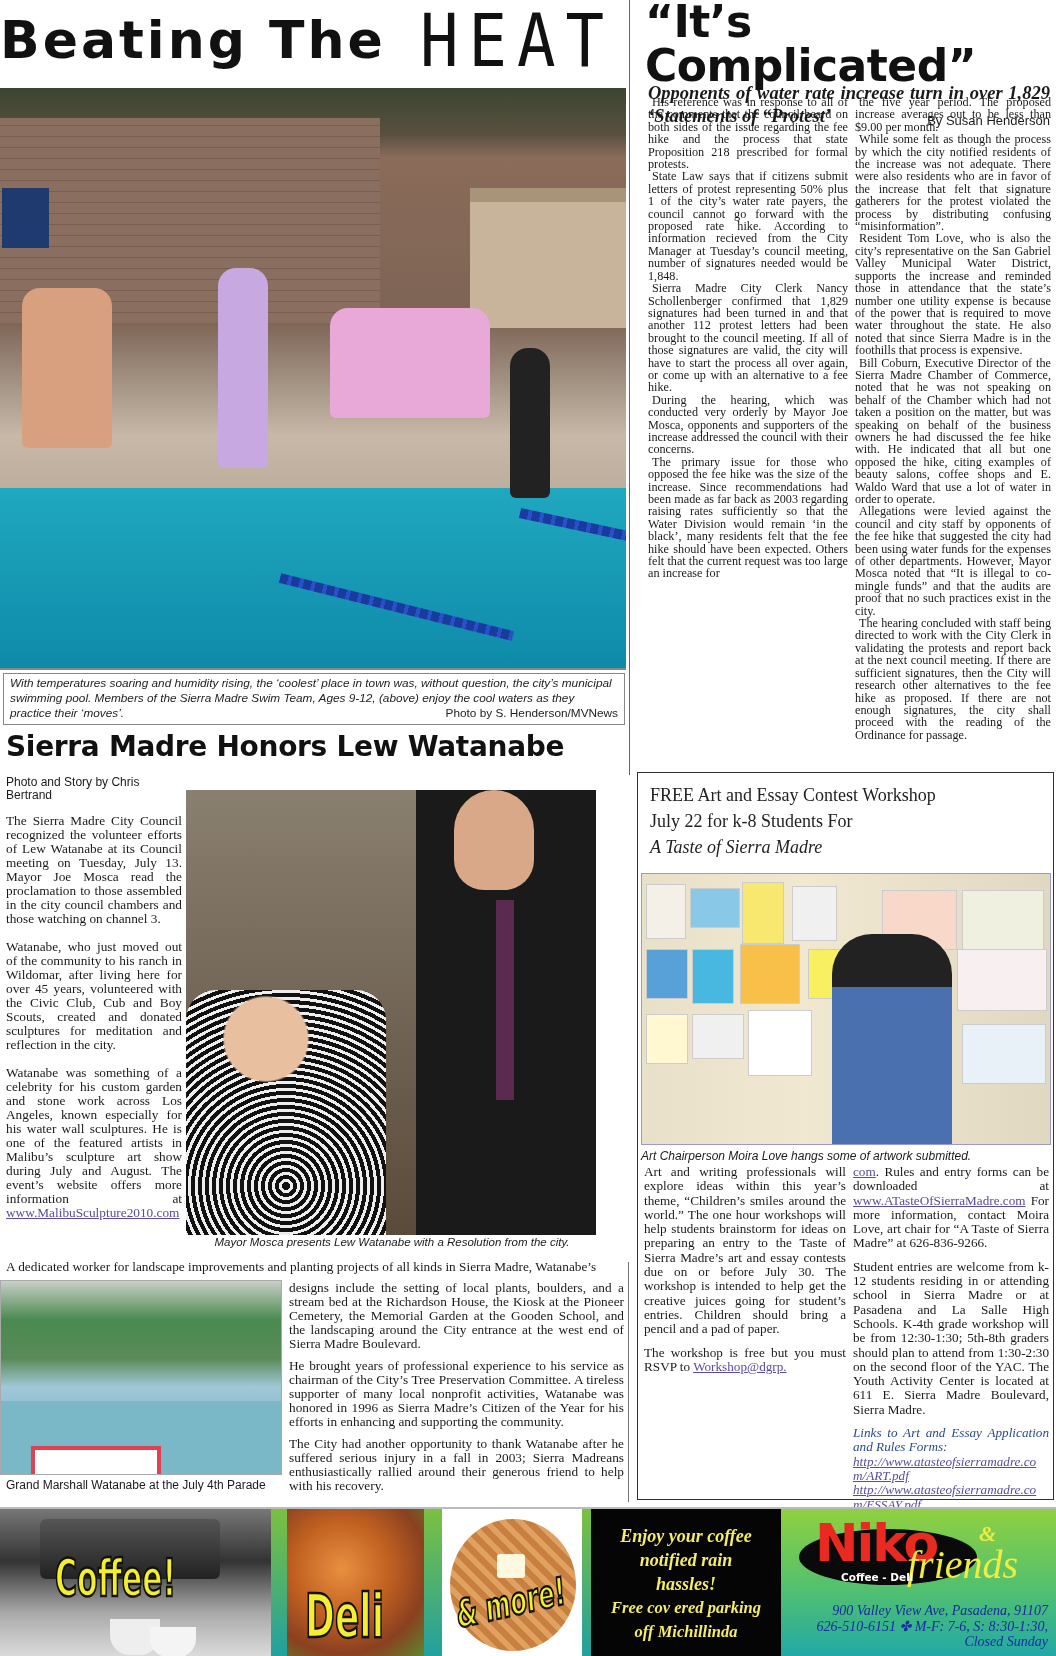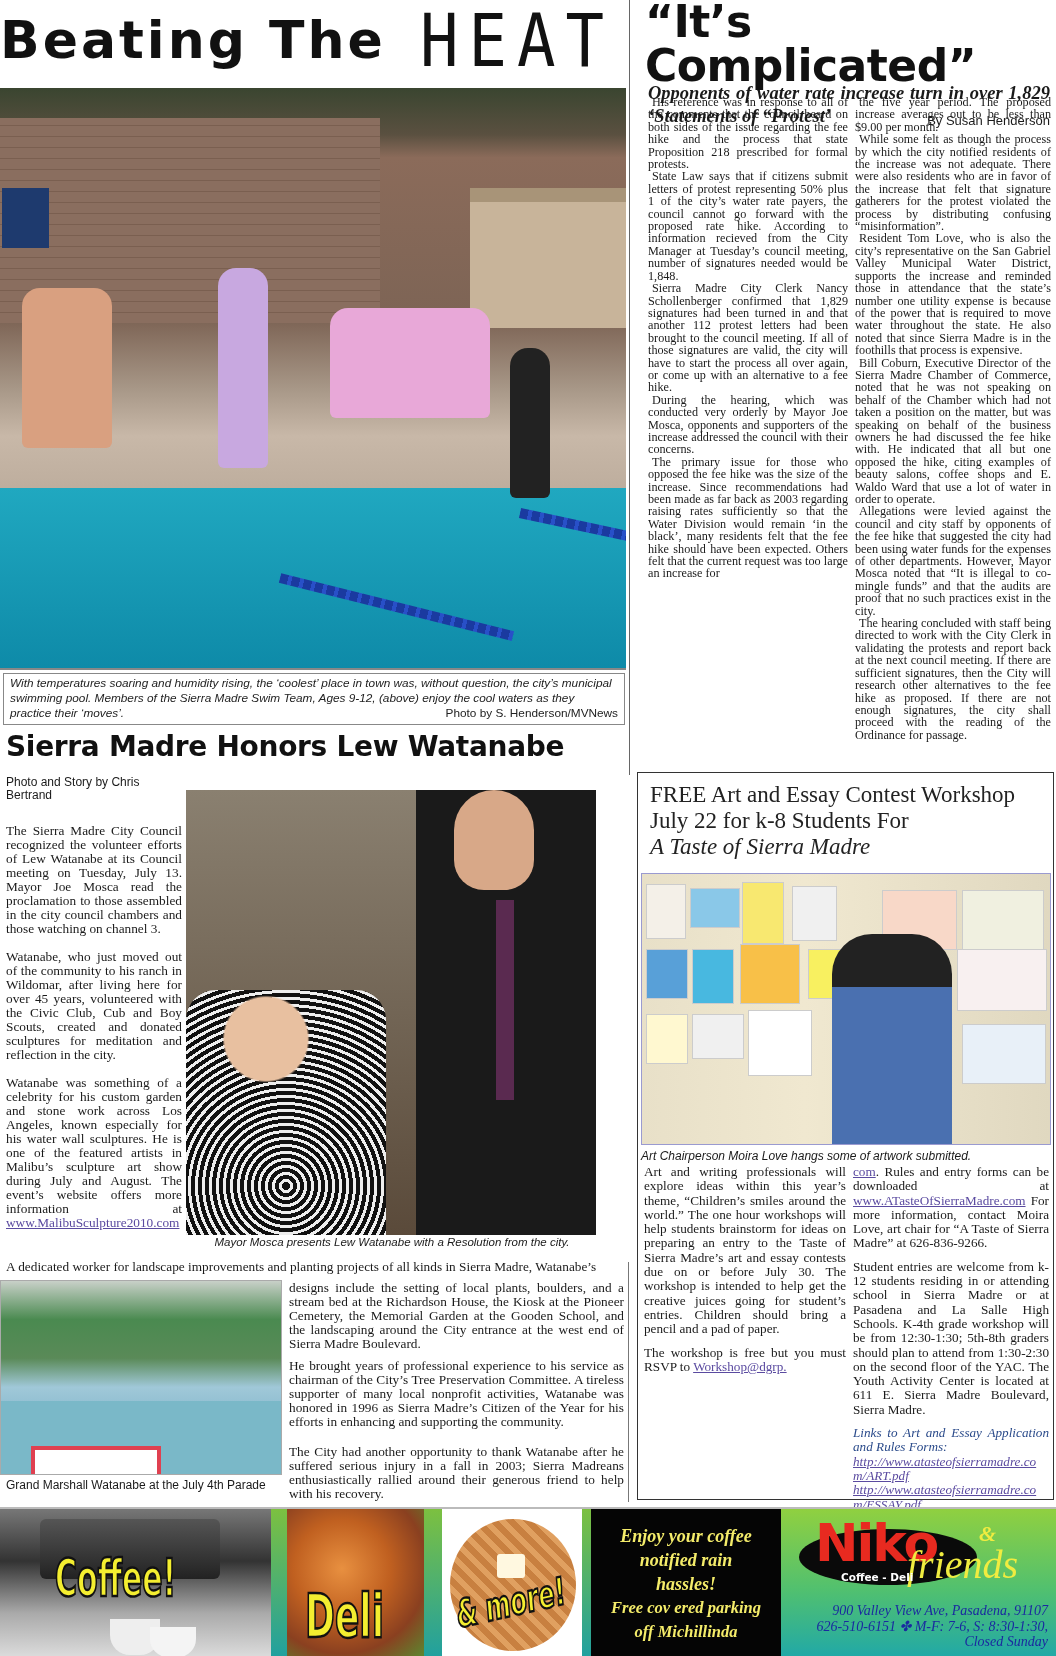--- a/index.html
+++ b/index.html
@@ -30,43 +30,43 @@
 
   
   .col { font-family: "Liberation Serif", serif; font-size: 12.2px; line-height: 12.4px; text-align: justify; color: #1a1a1a; }
   .col p { text-indent: 4px; }
   .col-a { left: 648px; top: 96px; width: 200px; }
   .col-b { left: 855px; top: 96px; width: 196px; }
 
   
   .hl-watanabe { left: 6px; top: 733px; font-family: "DejaVu Sans", sans-serif; font-weight: bold; font-size: 28px; color: #111; line-height: 1; letter-spacing: -0.3px; }
   .byline2 { left: 6px; top: 776px; width: 170px; font-family: "Liberation Sans", sans-serif; font-size: 12px; line-height: 13px; }
-  .wat-col { left: 6px; top: 814px; width: 176px; font-family: "Liberation Serif", serif; font-size: 13.3px; line-height: 14px; text-align: justify; margin-top: 10px; }
+  .wat-col { left: 6px; top: 814px; width: 176px; font-family: "Liberation Serif", serif; font-size: 13.3px; line-height: 14px; text-align: justify; }
   .wat-col p { margin-bottom: 14px; }
   .link { color: #5a4aa0; text-decoration: underline; }
   .mosca-photo { left: 186px; top: 790px; width: 410px; height: 445px; background: linear-gradient(90deg, #6a5a4a 0%, #8a7a6a 10%, #3a2f28 30%, #a09080 50%, #2a2420 60%, #1a1818 100%); overflow: hidden; }
   .mosca-wall { left: 0; top: 0; width: 230px; height: 445px; background: linear-gradient(180deg, #8a8070, #5a4a3a); }
   .mosca-man1 { left: 0; top: 200px; width: 200px; height: 245px; background: radial-gradient(circle at 40% 20%, #e8c0a0 0 18%, transparent 19%), repeating-radial-gradient(circle at 50% 80%, #111 0 4px, #eee 4px 7px); border-radius: 30px 30px 0 0; }
   .mosca-man2 { left: 230px; top: 0; width: 180px; height: 445px; background: linear-gradient(180deg, #1a1a1a 0%, #1a1a1a 100%); }
   .mosca-face { left: 268px; top: 0; width: 80px; height: 100px; background: #d8a888; border-radius: 40px 40px 30px 30px; }
   .mosca-tie { left: 310px; top: 110px; width: 18px; height: 200px; background: #5a2a50; }
   .mosca-cap { left: 192px; top: 1236px; width: 400px; font-family: "Liberation Sans", sans-serif; font-style: italic; font-size: 11.5px; text-align: center; }
   .wat-wide { left: 6px; top: 1260px; width: 620px; font-family: "Liberation Serif", serif; font-size: 13.3px; line-height: 14px; text-align: justify; white-space: nowrap; }
   .parade-photo { left: 0; top: 1280px; width: 282px; height: 195px; background: linear-gradient(180deg, #c8d0c8 0%, #4a8a50 20%, #5a8a58 40%, #a0c8d8 55%, #7ab0c8 80%, #6aa0b8 100%); border: 1px solid #aaa; overflow: hidden; }
   .parade-car { left: 0; top: 120px; width: 282px; height: 75px; background: #7ab8c8; }
   .parade-sign { left: 30px; top: 165px; width: 130px; height: 30px; background: #fff; border: 4px solid #e04050; border-bottom: none; }
   .parade-cap { left: 6px; top: 1478px; width: 280px; font-family: "Liberation Sans", sans-serif; font-size: 12px; }
   .wat-right { left: 289px; top: 1281px; width: 335px; font-family: "Liberation Serif", serif; font-size: 13.3px; line-height: 14px; text-align: justify; }
   .wat-right p { margin-bottom: 8px; }
-  .wat-right p.tight { margin-bottom: 16px; }
+  .wat-right p.tight { margin-bottom: 8px; }
   .vrule2 { left: 628px; top: 1262px; width: 1px; height: 240px; background: #777; }
 
   
   .contest-box { left: 637px; top: 772px; width: 417px; height: 728px; border: 1.5px solid #333; }
-  .contest-title { left: 650px; top: 782px; width: 400px; font-family: "Liberation Serif", serif; font-size: 23px; line-height: 26px; color: #222; }
+  .contest-title { left: 650px; top: 782px; width: 400px; font-family: "Liberation Serif", serif; font-size: 18px; line-height: 26px; color: #222; }
   .contest-title i { font-style: italic; }
   .art-photo { left: 641px; top: 873px; width: 410px; height: 272px; background: linear-gradient(90deg, #e8e0c8 0%, #f0e8d0 40%, #e0d8c0 100%); border: 1px solid #9a9ad0; overflow: hidden; }
   .art-tile { position: absolute; border: 1px solid #ccc; }
   .art-cap { left: 641px; top: 1149px; width: 410px; font-family: "Liberation Sans", sans-serif; font-style: italic; font-size: 12px; }
   .contest-col { font-family: "Liberation Serif", serif; font-size: 13.2px; line-height: 14.3px; text-align: justify; }
   .contest-col p { margin-bottom: 9px; }
   .cc-a { left: 644px; top: 1165px; width: 202px; }
   .cc-b { left: 853px; top: 1165px; width: 196px; }
   .blue-links { color: #2a4a8a; font-style: italic; }
 

